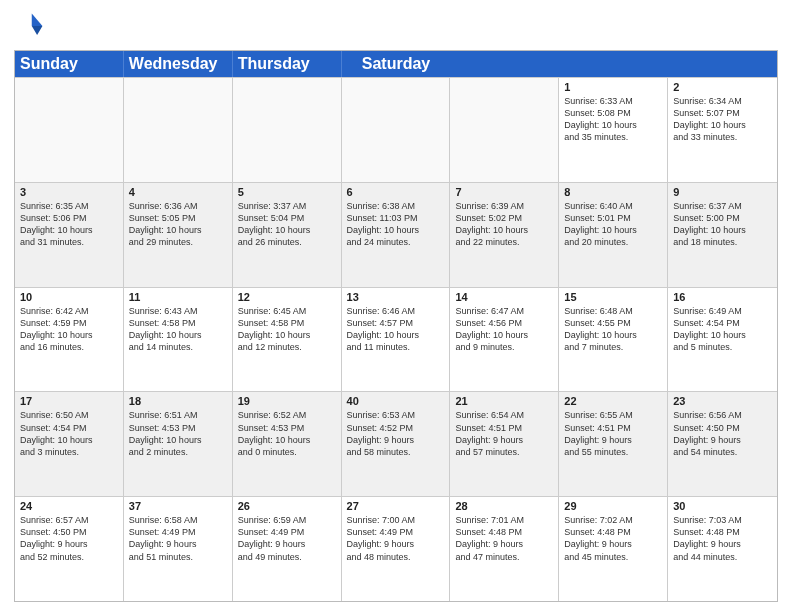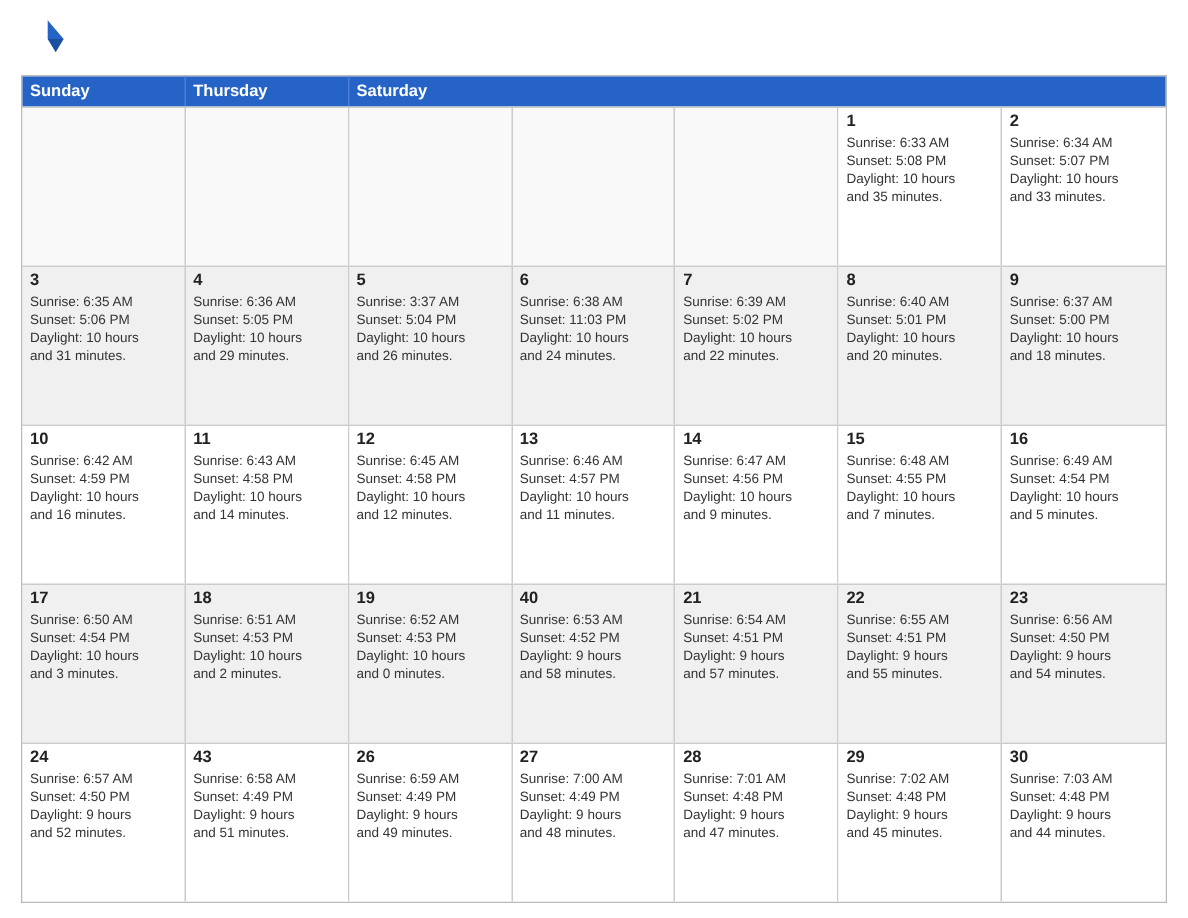--- a/index.html
+++ b/index.html
@@ -60,27 +60,27 @@
       flex-direction: column;
       border: 1px solid #bbb;
     }
     .cal-header {
       display: grid;
       grid-template-columns: repeat(7, 1fr);
       background: #2563c7;
     }
     .cal-header-cell {
       color: #fff;
-      font-size: 11px;
+      font-size: 16px;
       font-weight: bold;
       padding: 4px 5px;
       border-right: 1px solid #4a7fd4;
       text-align: left;
     }
-    .cal-header-cell:last-child { border-right: none; }
+    .cal-header-cell:last-child { border-right: none; text-align: center; }
     .cal-body {
       flex: 1;
       display: flex;
       flex-direction: column;
     }
     .cal-row {
       display: grid;
       grid-template-columns: repeat(7, 1fr);
       flex: 1;
       border-top: 1px solid #ccc;
@@ -127,20 +127,21 @@
     </div>
     <div class="title-block">
       <div class="month-title"></div>
       <div class="location"></div>
     </div>
   </div>
 
   <div class="calendar">
     <div class="cal-header">
     <div class="cal-header-cell">Sunday</div>
+        <div class="cal-header-cell">Wednesday</div>
         <div class="cal-header-cell">Thursday</div>
         <div class="cal-header-cell">Saturday</div>
       </div>
     <div class="cal-body">
     <div class="cal-row">
           <div class="cal-cell empty"></div>
           <div class="cal-cell empty"></div>
           <div class="cal-cell empty"></div>
           <div class="cal-cell empty"></div>
           <div class="cal-cell empty"></div>
@@ -314,21 +315,21 @@
         </div>
         <div class="cal-row">
           <div class="cal-cell">
             <span class="day-num">24</span>
             <div class="cell-line">Sunrise: 6:57 AM</div>
             <div class="cell-line">Sunset: 4:50 PM</div>
             <div class="cell-line">Daylight: 9 hours</div>
             <div class="cell-line">and 52 minutes.</div>
           </div>
           <div class="cal-cell">
-            <span class="day-num">43</span>
+            <span class="day-num">37</span>
             <div class="cell-line">Sunrise: 6:58 AM</div>
             <div class="cell-line">Sunset: 4:49 PM</div>
             <div class="cell-line">Daylight: 9 hours</div>
             <div class="cell-line">and 51 minutes.</div>
           </div>
           <div class="cal-cell">
             <span class="day-num">26</span>
             <div class="cell-line">Sunrise: 6:59 AM</div>
             <div class="cell-line">Sunset: 4:49 PM</div>
             <div class="cell-line">Daylight: 9 hours</div>

